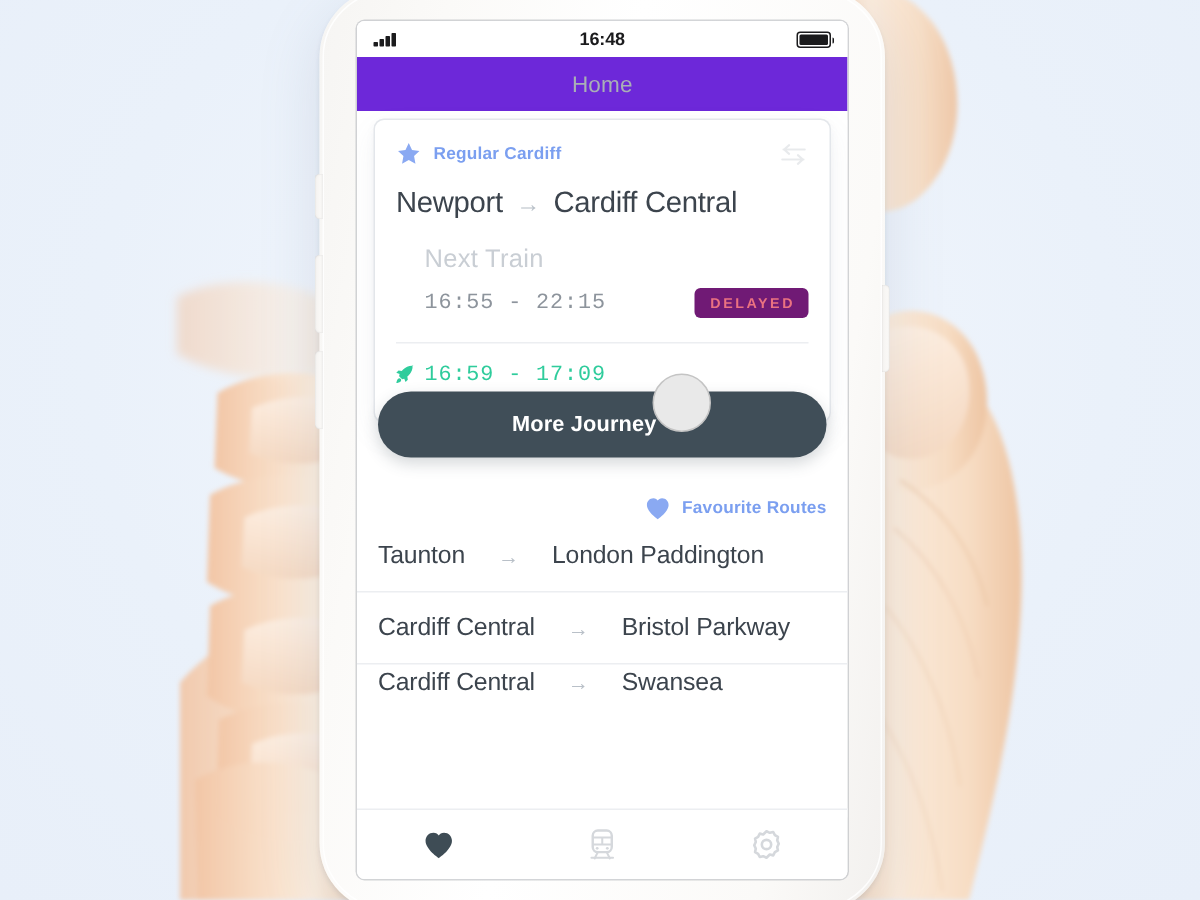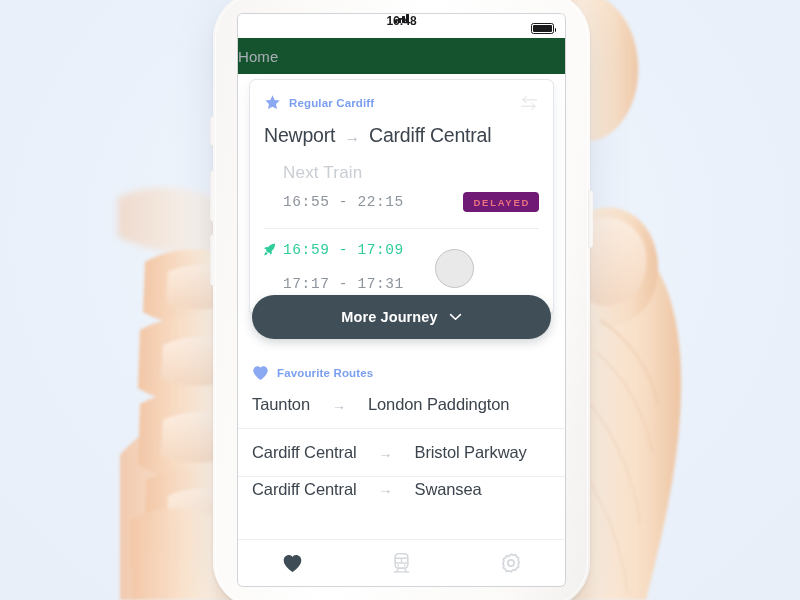--- a/index.html
+++ b/index.html
@@ -81,21 +81,20 @@
   .statusbar {
     height: 24px;
     display: flex;
     align-items: center;
     padding: 0 11px;
     font-size: 11.5px;
     font-weight: bold;
     color: #1b1b1d;
     position: relative;
     background: #fff;
-    flex-direction: column;
   }
   .sb-left { display: flex; align-items: flex-end; gap: 1.5px; height: 9px; }
   .sb-left i {
     display: block; width: 2.5px; background: #1b1b1d; border-radius: .5px;
   }
   .sb-left i:nth-child(1) { height: 3px; }
   .sb-left i:nth-child(2) { height: 5px; }
   .sb-left i:nth-child(3) { height: 7px; }
   .sb-left i:nth-child(4) { height: 9px; }
   .sb-time {
@@ -109,22 +108,22 @@
   }
   .battery::after {
     content: ""; position: absolute; right: -3px; top: 3.5px;
     width: 1.5px; height: 4px; background: #1b1b1d; border-radius: 0 1px 1px 0;
   }
   .battery span { display:block; height: 100%; width: 100%; background: #1b1b1d; border-radius: 1px; }
 
   
   .navbar {
     height: 36px;
-    display: flex; align-items: center; justify-content: flex-start;
-    background: #14532d;
+    display: flex; align-items: center; justify-content: center;
+    background: #6d28d9;
   }
   .navbar .title { font-size: 15px; color: #a9afb6; letter-spacing: .1px; }
 
   
   .content {
     position: relative;
     height: calc(100% - 24px - 36px - 47px);
     background: #fff;
     padding: 0 0 0 0;
   }
@@ -210,21 +209,21 @@
     font-size: 14.5px;
     font-weight: bold;
     letter-spacing: .1px;
     box-shadow: 0 4px 10px rgba(64,78,88,0.22);
     z-index: 3;
   }
   .chev { width: 13px; height: 8px; }
 
   
   .fav-section { margin-top: 26px; }
-  .fav-head { display: flex; align-items: center; padding: 0 14px; }
+  .fav-head { display: flex; align-items: center; padding: 0 14px; justify-content: flex-end; }
   .heart-blue { width: 17px; height: 16px; flex: none; }
   .fav-label {
     margin-left: 8px; font-size: 11.5px; font-weight: bold;
     color: #7b9ff0; letter-spacing: .15px;
   }
 
   .fav-row {
     display: flex; align-items: center; gap: 22px;
     padding: 0 14px;
     height: 48px;
@@ -389,23 +388,20 @@
           <div class="divider"></div>
 
           <div class="trow fast">
             <svg class="rocket" viewBox="0 0 24 24">
               <path fill="#2fcc9c" d="M21.8 2.2c-4.2-.5-8 1-11 4l-1.5 1.5-3.4-.5-2.4 2.4 3.6 1.4c-.3.8-.5 1.5-.6 2.2l3.3 3.3c.7-.1 1.4-.3 2.2-.6l1.4 3.6 2.4-2.4-.5-3.4 1.5-1.5c3-3 4.5-6.8 4-11z"></path>
               <path fill="#2fcc9c" d="M5.4 16.1c-1.3 1.3-1.8 4.5-1.8 4.5s3.2-.5 4.5-1.8c.8-.8.8-2 0-2.7-.7-.8-1.9-.8-2.7 0z"></path>
             </svg>
             <span>16:59 - 17:09</span>
           </div>
 
-          <div class="trow">
-            <span>17:17 - 17:31</span>
-          </div>
 
 
           <div class="card-spacer"></div>
         </div>
 
         <div class="more-btn">
           <span>More Journey</span>
           <svg class="chev" viewBox="0 0 14 9">
             <path fill="none" stroke="#ffffff" stroke-width="1.8" stroke-linecap="round" stroke-linejoin="round" d="M1.5 1.8L7 7l5.5-5.2"></path>
           </svg>

